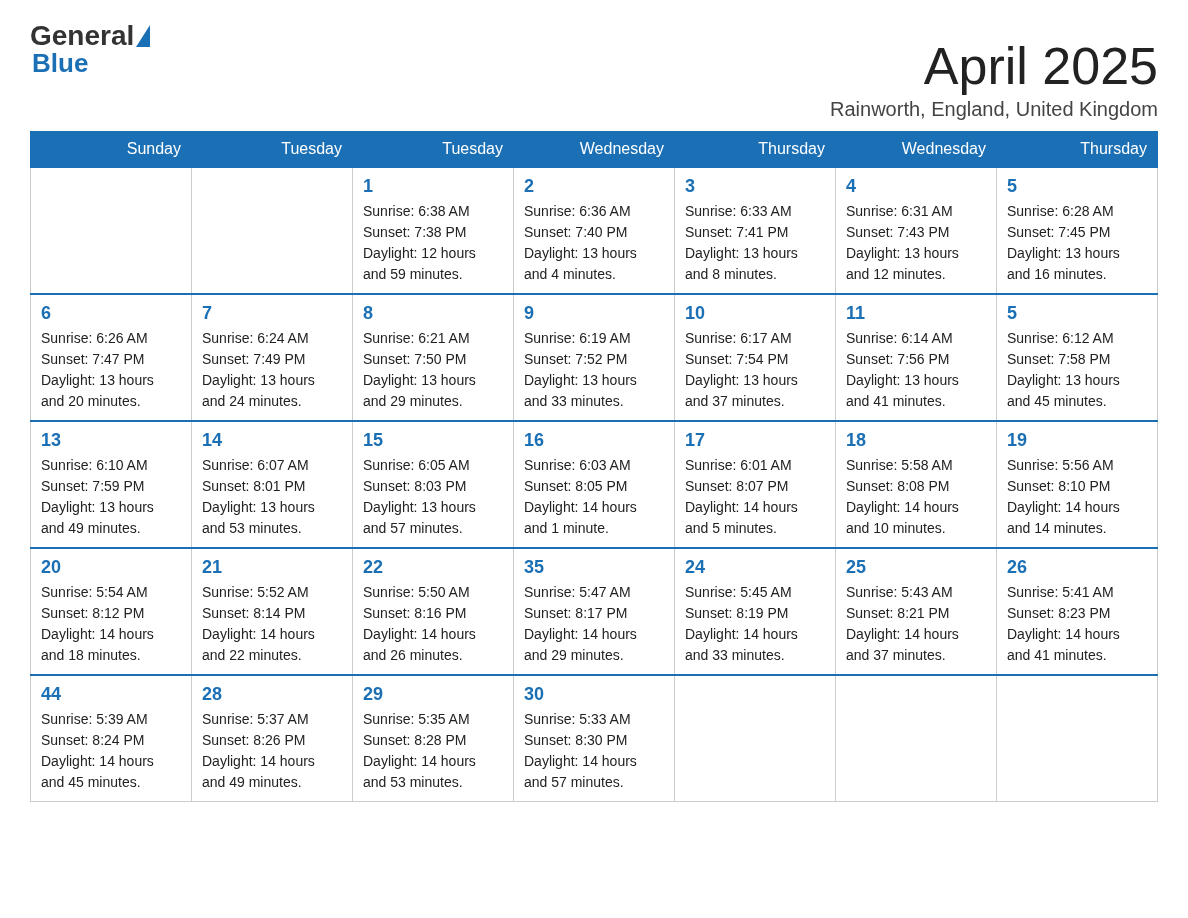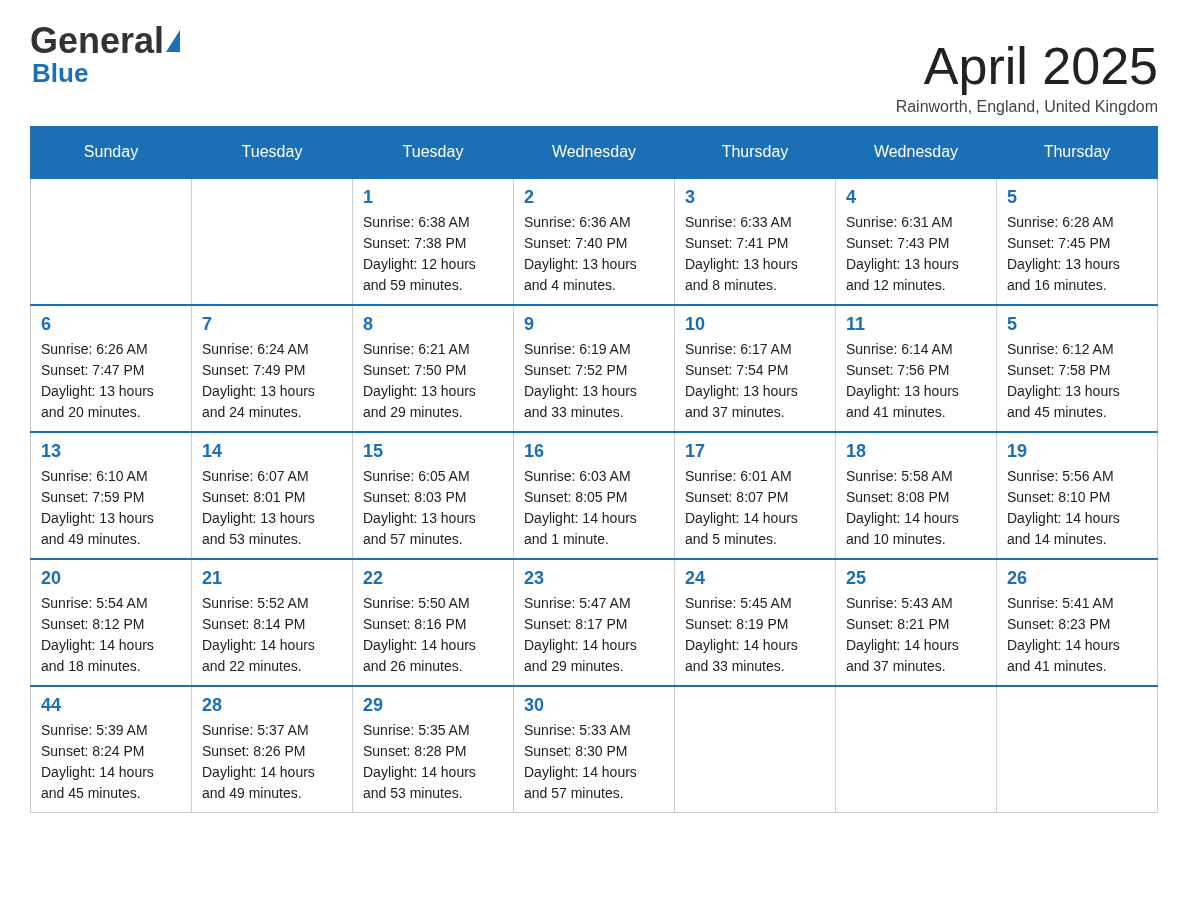--- a/index.html
+++ b/index.html
@@ -16,21 +16,21 @@
       justify-content: space-between;
       align-items: flex-start;
       margin-bottom: 10px;
     }
     .logo {
       display: flex;
       flex-direction: column;
       align-items: flex-start;
     }
     .logo-text {
-      font-size: 36px;
+      font-size: 28px;
       font-weight: bold;
       color: #333;
       display: flex;
       align-items: center;
     }
     .logo-general { color: #333; }
     .logo-triangle {
       width: 0;
       height: 0;
       border-left: 14px solid transparent;
@@ -50,36 +50,36 @@
     .title-section {
       text-align: right;
     }
     .month-title {
       font-size: 52px;
       font-weight: normal;
       color: #222;
       margin-top: 16px;
     }
     .location {
-      font-size: 16px;
+      font-size: 20px;
       color: #444;
       margin-top: 2px;
     }
     .calendar {
       width: 100%;
       border-collapse: collapse;
       margin-top: 8px;
     }
     .calendar th {
       background-color: #1a6fb5;
       color: #fff;
       font-size: 16px;
       font-weight: normal;
-      padding: 16px 10px;
-      text-align: center;
+      padding: 8px 10px;
+      text-align: right;
       border: 1px solid #1a6fb5;
     }
     .calendar td {
       vertical-align: top;
       border: 1px solid #ccc;
       padding: 8px 10px;
       width: calc(100% / 7);
       min-height: 110px;
       font-size: 13px;
       color: #222;
@@ -224,21 +224,21 @@
         </td>
         <td>
           <span class="day-number">21</span>
           <div class="day-info">Sunrise: 5:52 AM<br>Sunset: 8:14 PM<br>Daylight: 14 hours<br>and 22 minutes.</div>
         </td>
         <td>
           <span class="day-number">22</span>
           <div class="day-info">Sunrise: 5:50 AM<br>Sunset: 8:16 PM<br>Daylight: 14 hours<br>and 26 minutes.</div>
         </td>
         <td>
-          <span class="day-number">23</span>
+          <span class="day-number">35</span>
           <div class="day-info">Sunrise: 5:47 AM<br>Sunset: 8:17 PM<br>Daylight: 14 hours<br>and 29 minutes.</div>
         </td>
         <td>
           <span class="day-number">24</span>
           <div class="day-info">Sunrise: 5:45 AM<br>Sunset: 8:19 PM<br>Daylight: 14 hours<br>and 33 minutes.</div>
         </td>
         <td>
           <span class="day-number">25</span>
           <div class="day-info">Sunrise: 5:43 AM<br>Sunset: 8:21 PM<br>Daylight: 14 hours<br>and 37 minutes.</div>
         </td>

